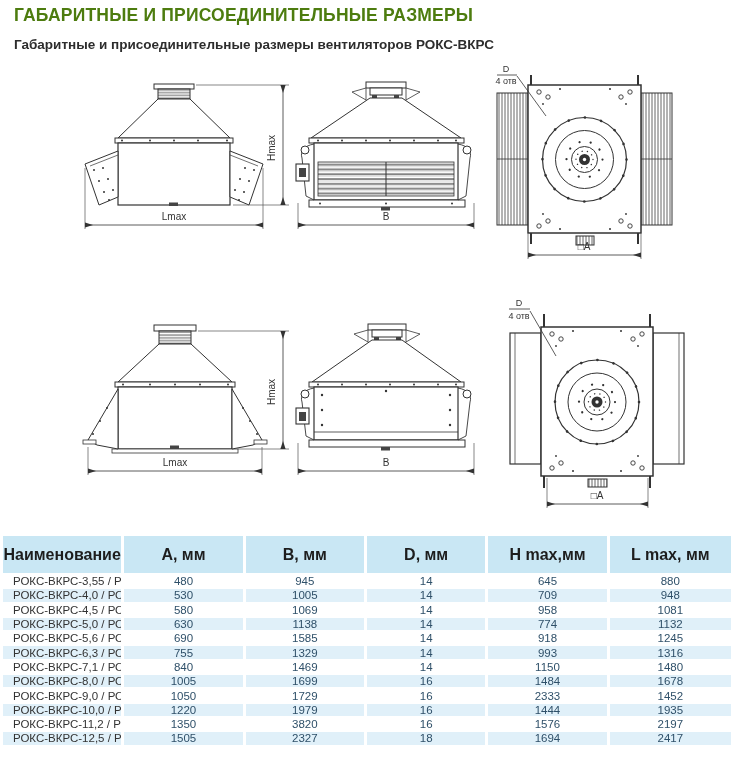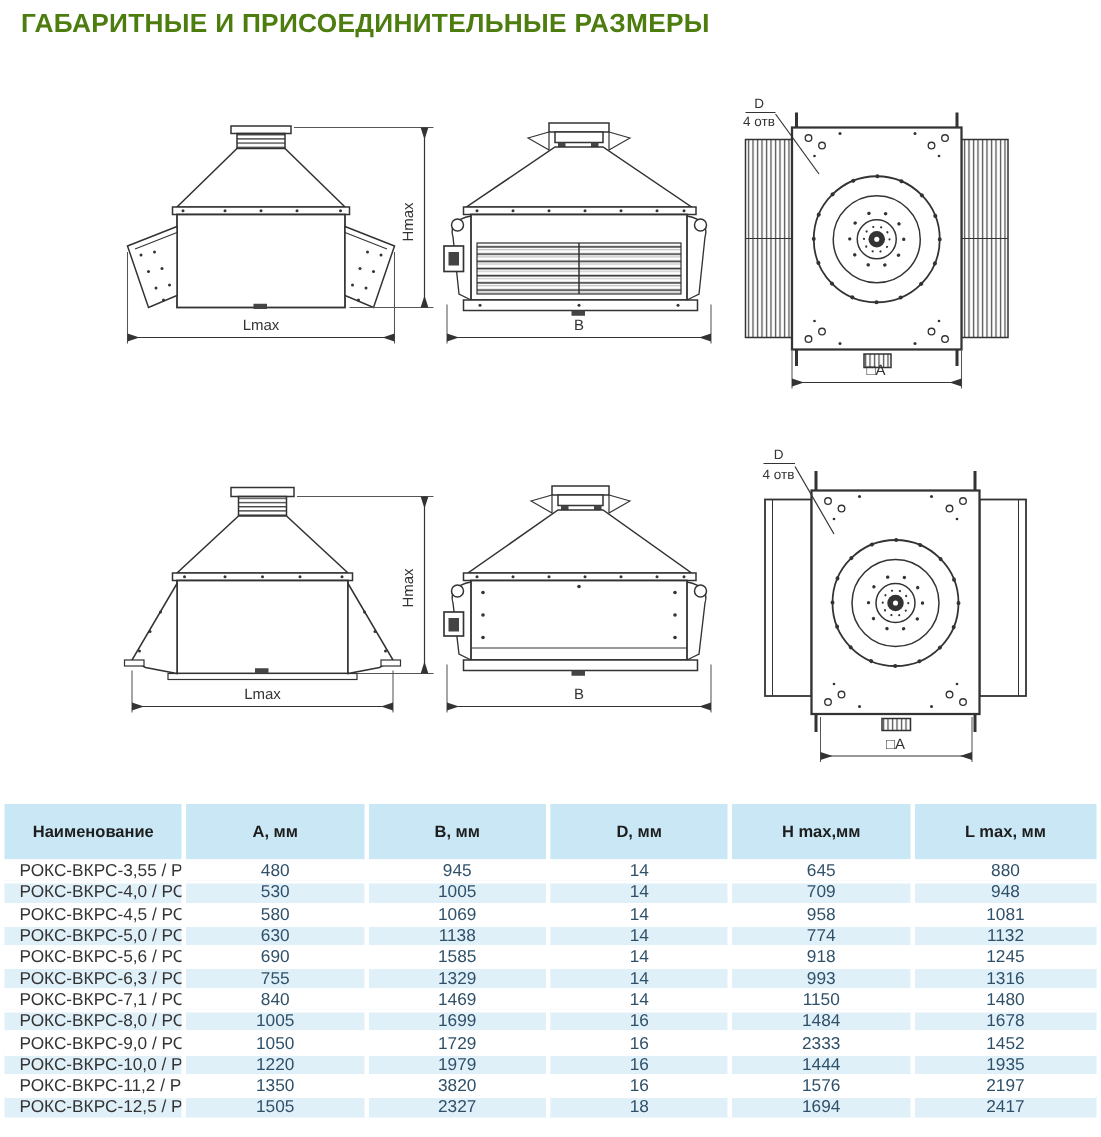--- a/index.html
+++ b/index.html
@@ -26,35 +26,36 @@
 
   .dim-table{
     position:absolute;top:536px;left:3px;width:728px;
     border-collapse:separate;border-spacing:0;table-layout:fixed;
     font-size:11.5px;
   }
   .dim-table th,.dim-table td{box-sizing:border-box;border-right:3px solid #fff;overflow:hidden;white-space:nowrap;}
   .dim-table th:last-child,.dim-table td:last-child{border-right:0;}
   .dim-table th{
     height:37px;background:#c9e7f4;color:#1d1d1d;font-weight:bold;
-    text-align:center;vertical-align:middle;font-size:11px;padding:0;
+    text-align:center;vertical-align:middle;font-size:16px;padding:0;
   }
   .dim-table td{
     height:14.3px;border-top:2px solid #fff;background:#fff;
     text-align:center;vertical-align:middle;color:#2f5069;padding:0;
   }
   .dim-table td:first-child{text-align:left;padding-left:10px;color:#333;}
   .dim-table tr.alt td{background:#e0f0f9;}
 </style>
 </head>
 <body>
 
 <div class="page">
 
   <h1 class="page-title">ГАБАРИТНЫЕ И ПРИСОЕДИНИТЕЛЬНЫЕ РАЗМЕРЫ</h1>
+  <h2 class="section-subtitle" id="sub1">Габаритные и присоединительные размеры вентиляторов РОКС-ВКРС</h2>
 
   <svg id="draw1" class="drawing" width="734" height="205" viewBox="0 0 734 205">
     <defs>
       <pattern id="h1" width="4" height="2.8" patternUnits="userSpaceOnUse">
         <rect width="4" height="2.8" fill="#fff"></rect>
         <line x1="0" y1="1" x2="4" y2="1" stroke="#444" stroke-width="0.9"></line>
       </pattern>
       <pattern id="v1" width="3" height="4" patternUnits="userSpaceOnUse">
         <rect width="3" height="4" fill="#fff"></rect>
         <line x1="1" y1="0" x2="1" y2="4" stroke="#555" stroke-width="0.9"></line>

